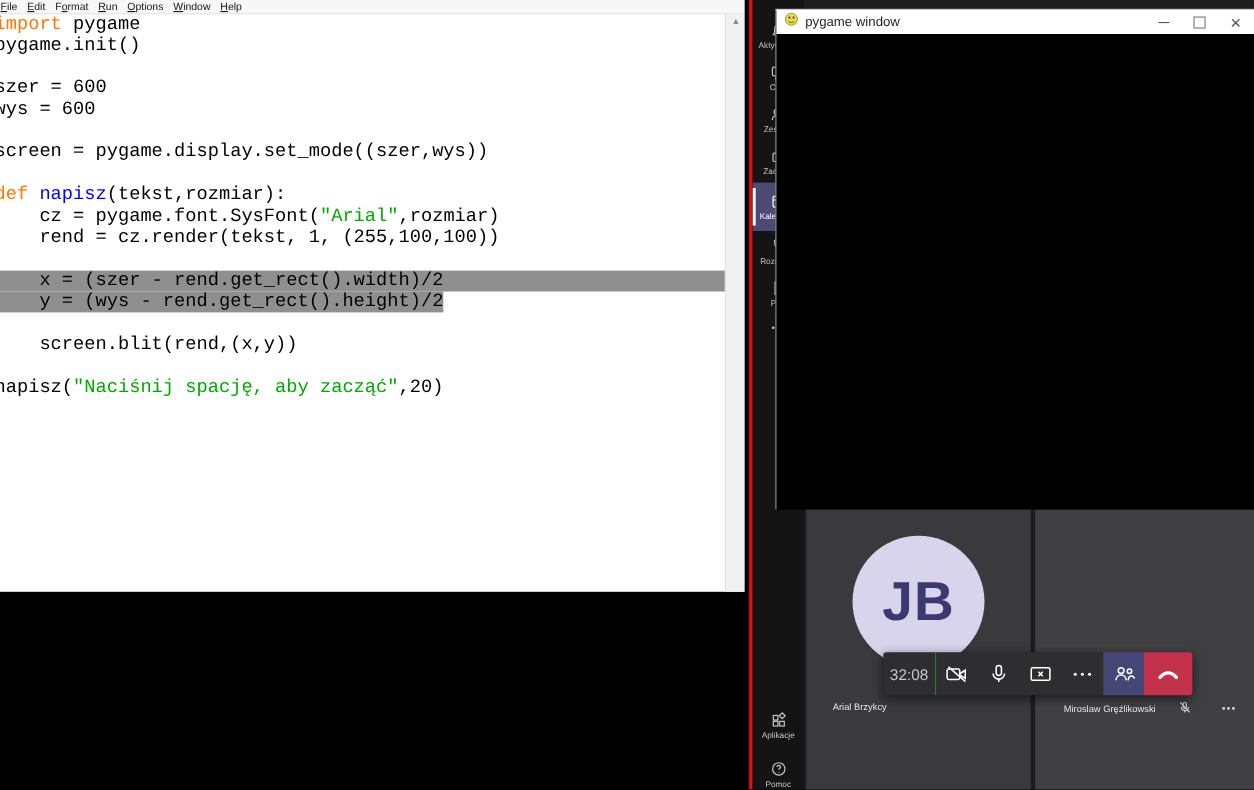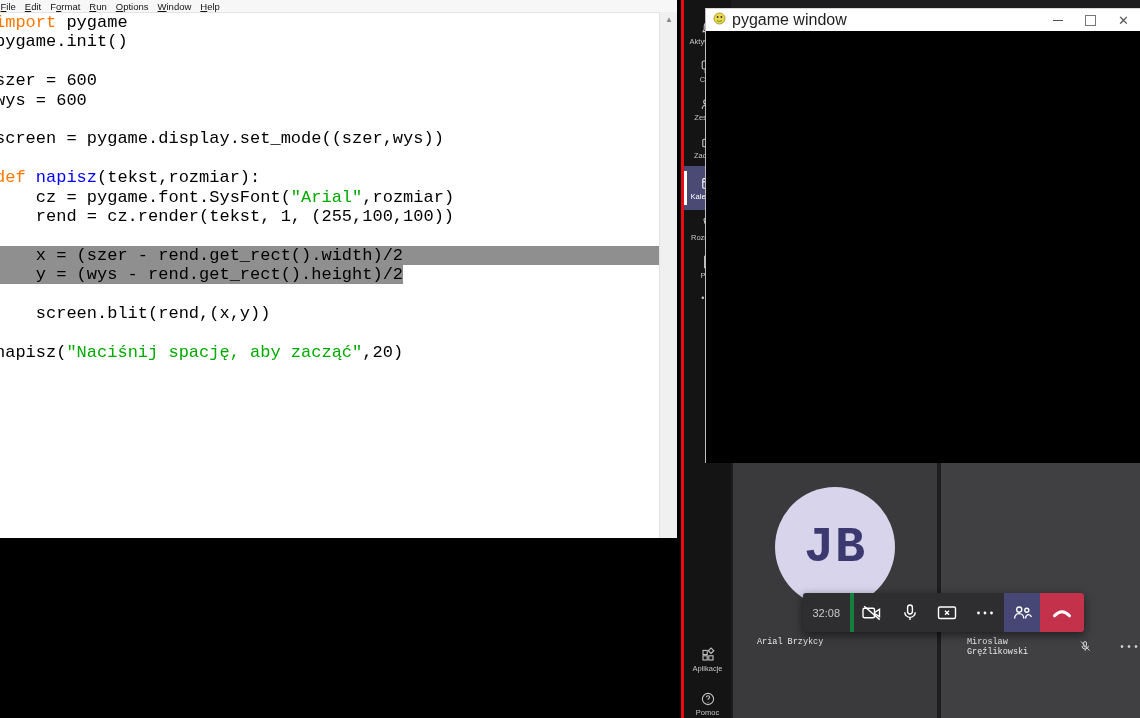--- a/index.html
+++ b/index.html
@@ -48,48 +48,48 @@
   .rail-item.selected{height:44px;background:#4a4a75;color:#ffffff;}
   .rail-item.selected svg{stroke:#ffffff;}
   .rail-item.selected::before{content:"";position:absolute;left:0;top:5px;bottom:5px;width:3px;background:#fff;}
   .rail-label{font-size:7.5px;white-space:nowrap;}
   .rail-more{height:24px !important;}
   .rail-more .dots{font-size:9px;letter-spacing:1px;color:#c4c4c4;}
   #rail-bottom{position:absolute;left:0;bottom:-3px;width:47px;display:flex;flex-direction:column;gap:10px;}
   #rail-bottom .rail-item{height:34px;margin-top:0;}
 
   
-  .tile{position:absolute;top:463px;height:255px;overflow:hidden;font-family:Liberation Mono, monospace;}
+  .tile{position:absolute;top:463px;height:255px;overflow:hidden;}
   #tile-0{left:49px;width:204px;background:#3a393c;}
   #tile-1{left:257px;width:199px;background:#403f42;}
   .avatar{position:absolute;top:24px;left:50%;transform:translateX(-50%);width:120px;height:120px;
           border-radius:50%;background:#d7d4ec;display:flex;align-items:center;justify-content:center;
           font-size:50px;font-weight:bold;color:#3c3870;letter-spacing:1px;}
   .name-row{position:absolute;top:174px;display:flex;align-items:center;gap:6px;
             font-size:8.5px;color:#e8e8e8;}
   #tile-0 .name-row{left:24px;}
   #tile-1 .name-row{left:26px;gap:20px;}
   .name-row .more-dots{color:#cfcfcf;font-size:10px;letter-spacing:1px;margin-left:8px;}
 
   
   #controls{position:absolute;left:119px;top:593px;width:281px;height:39px;background:#2e2d30;
             border-radius:3px;display:flex;align-items:stretch;z-index:3;
             box-shadow:0 3px 10px rgba(0,0,0,0.55);}
-  #ctl-timer{width:47px;display:flex;align-items:center;justify-content:center;font-size:11px;
-             color:#c8c8c8;border-right:4px solid #15803d;}
+  #ctl-timer{width:47px;display:flex;align-items:center;justify-content:center;font-size:14px;
+             color:#c8c8c8;border-right:1px solid #15803d;}
   .ctl-btn{width:38px;display:flex;align-items:center;justify-content:center;}
   .ctl-btn svg{stroke:#ffffff;fill:none;stroke-width:1.4;}
   #ctl-people{width:37px;background:#464775;}
   #ctl-hangup{width:44px;background:#c4314b;border-radius:0 3px 3px 0;}
 
   
   #pywin{position:absolute;left:705px;top:8px;width:435px;height:455px;background:#000;
          border-left:1px solid #bdbdbd;border-top:1px solid #d9d9d9;z-index:5;box-sizing:border-box;}
   #pytitle{height:22px;background:#ffffff;display:flex;align-items:center;padding-left:7px;gap:6px;}
-  #pytitle-text{font-size:16px;color:#1f1f1f;}
+  #pytitle-text{font-size:12px;color:#1f1f1f;}
   #pywin-controls{margin-left:auto;display:flex;height:100%;}
   .win-btn{width:33px;display:flex;align-items:center;justify-content:center;color:#555;}
   .win-min-glyph{width:10px;height:1px;background:#555;}
   .win-max-glyph{width:9px;height:9px;border:1px solid #777;}
   .win-close-glyph{font-size:13px;color:#555;line-height:1;}
   #pycontent{position:absolute;left:0;top:22px;right:0;bottom:0;background:#000;}
 </style>
 </head>
 <body>
 

